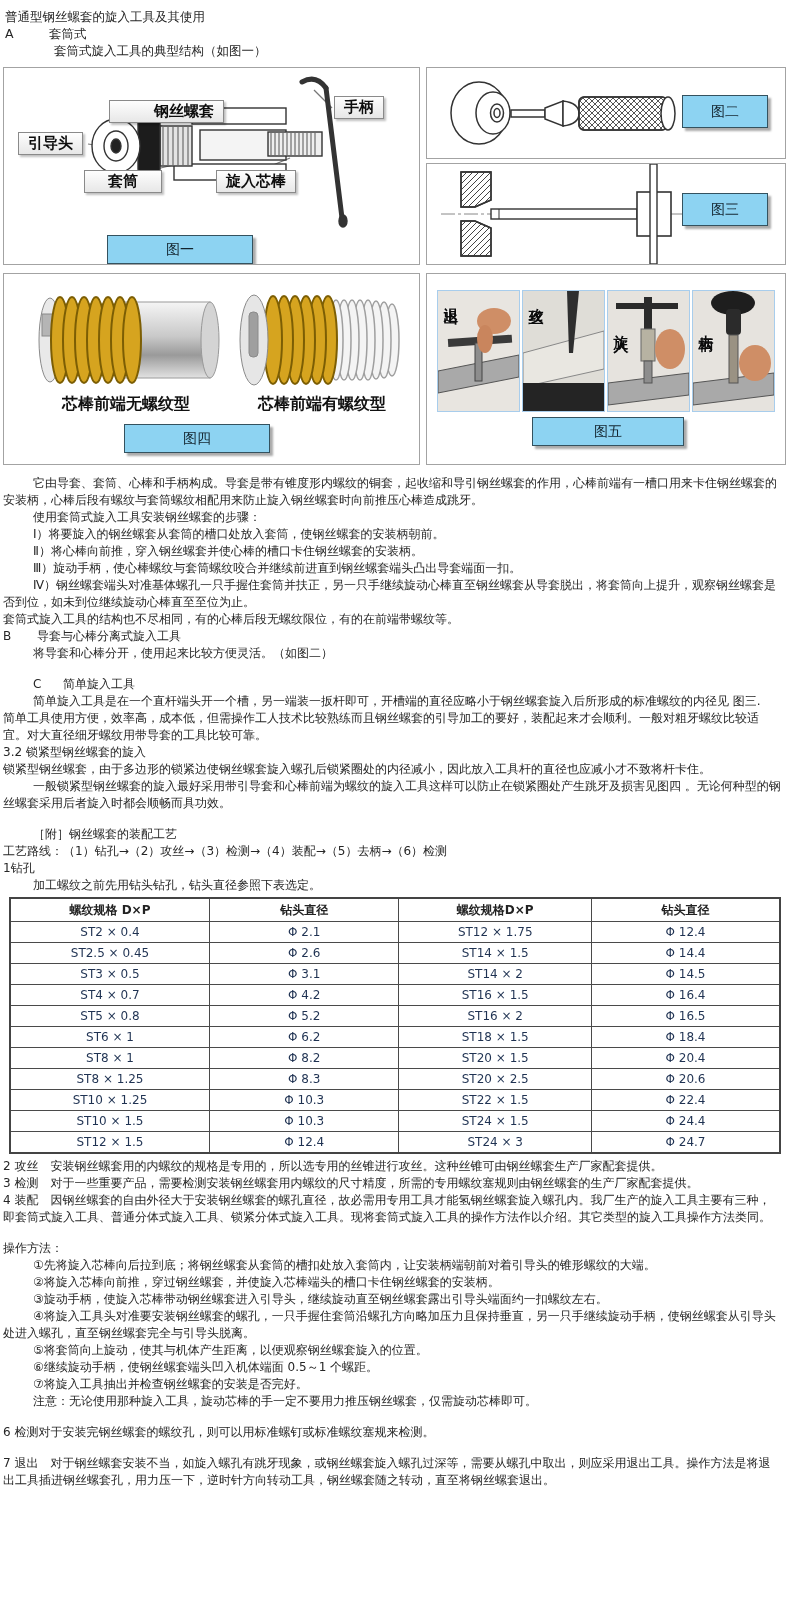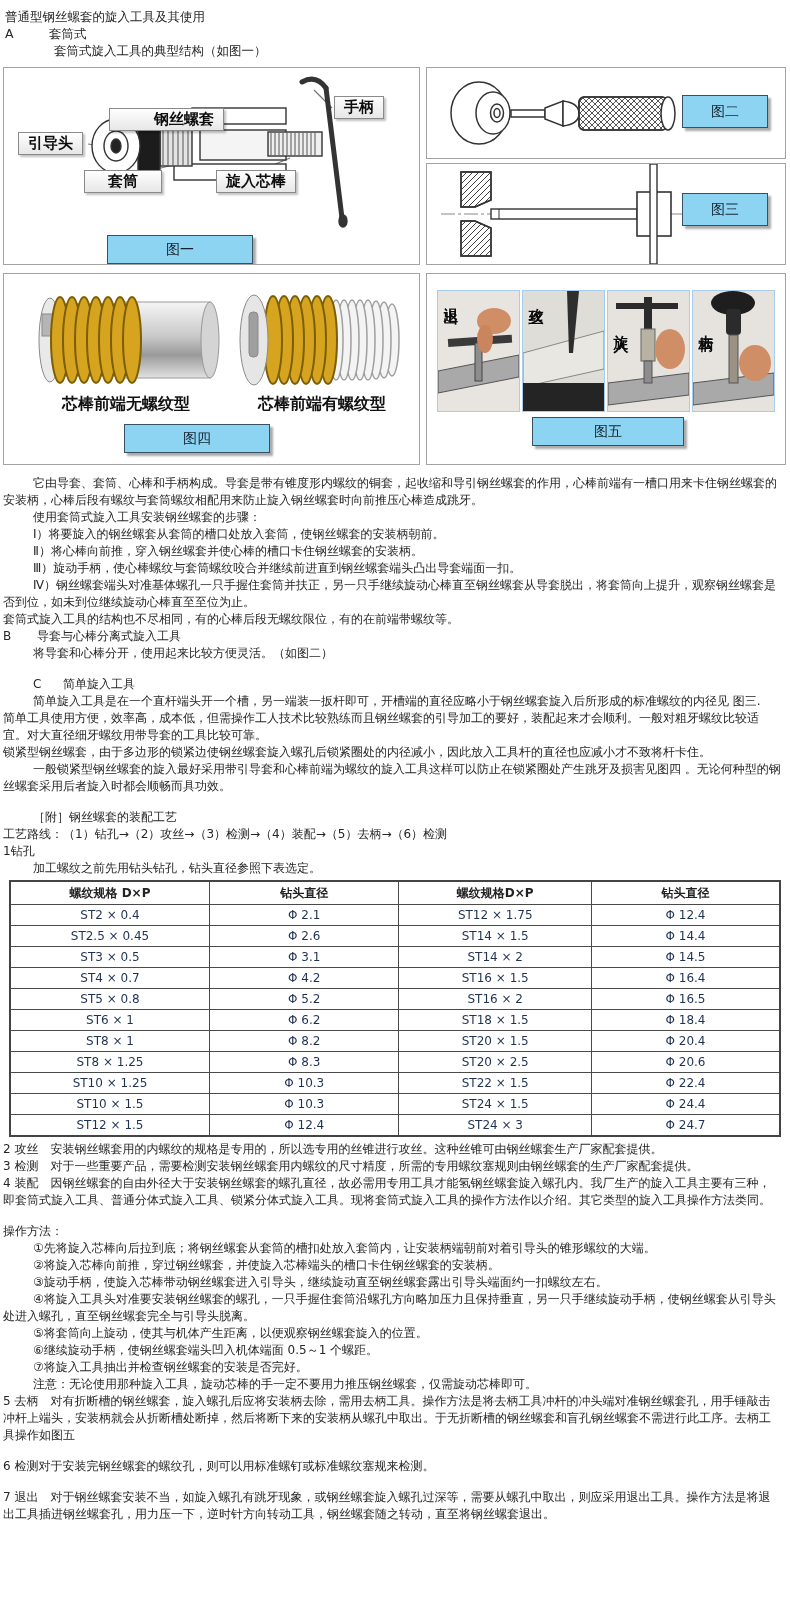--- a/index.html
+++ b/index.html
@@ -99,21 +99,21 @@
             <line x1="174" y1="59" x2="174" y2="97"></line>
           <line x1="179" y1="59" x2="179" y2="97"></line>
             <line x1="184" y1="59" x2="184" y2="97"></line>
         </g>
         <rect x="134" y="52" width="22" height="52" rx="3" fill="#1c1c1c"></rect>
         <ellipse cx="112" cy="78" rx="24" ry="27"></ellipse>
         <ellipse cx="112" cy="78" rx="12" ry="15"></ellipse>
         <ellipse cx="112" cy="78" rx="5" ry="7" fill="#222"></ellipse>
       </g>
     </svg>
-    <div class="callout" style="left:105px;top:40px;padding-left:44px;">钢丝螺套</div>
+    <div class="callout" style="left:105px;top:32px;padding-left:44px;">钢丝螺套</div>
     <div class="callout" style="left:330px;top:28px;">手柄</div>
     <div class="callout" style="left:14px;top:64px;">引导头</div>
     <div class="callout" style="left:80px;top:102px;width:58px;text-align:center;">套筒</div>
     <div class="callout" style="left:212px;top:102px;">旋入芯棒</div>
     <div class="fig-btn" style="left:103px;top:150px;width:144px;height:27px;margin-top:17px;">图一</div>
   </div>
 
   <div class="fig-box" id="fig2">
     <svg width="358" height="90" viewBox="0 0 358 90">
       <defs>
@@ -269,20 +269,21 @@
     <p class="para indent">Ⅱ）将心棒向前推，穿入钢丝螺套并使心棒的槽口卡住钢丝螺套的安装柄。</p>
     <p class="para indent">Ⅲ）旋动手柄，使心棒螺纹与套筒螺纹咬合并继续前进直到钢丝螺套端头凸出导套端面一扣。</p>
     <p class="para indent">Ⅳ）钢丝螺套端头对准基体螺孔一只手握住套筒并扶正，另一只手继续旋动心棒直至钢丝螺套从导套脱出，将套筒向上提升，观察钢丝螺套是否到位，如未到位继续旋动心棒直至至位为止。</p>
     <p class="para">套筒式旋入工具的结构也不尽相同，有的心棒后段无螺纹限位，有的在前端带螺纹等。</p>
     <p class="para"><span class="letter">B</span><span>导套与心棒分离式旋入工具</span></p>
     <p class="para indent">将导套和心棒分开，使用起来比较方便灵活。（如图二）</p>
     <p class="para blank"></p>
     <p class="para indent-c"><span class="letter">C</span><span>简单旋入工具</span></p>
     <p class="para indent">简单旋入工具是在一个直杆端头开一个槽，另一端装一扳杆即可，开槽端的直径应略小于钢丝螺套旋入后所形成的标准螺纹的内径见 图三.</p>
     <p class="para">简单工具使用方便，效率高，成本低，但需操作工人技术比较熟练而且钢丝螺套的引导加工的要好，装配起来才会顺利。一般对粗牙螺纹比较适宜。对大直径细牙螺纹用带导套的工具比较可靠。</p>
+    <p class="para">3.2 锁紧型钢丝螺套的旋入</p>
     <p class="para">锁紧型钢丝螺套，由于多边形的锁紧边使钢丝螺套旋入螺孔后锁紧圈处的内径减小，因此放入工具杆的直径也应减小才不致将杆卡住。</p>
     <p class="para indent">一般锁紧型钢丝螺套的旋入最好采用带引导套和心棒前端为螺纹的旋入工具这样可以防止在锁紧圈处产生跳牙及损害见图四 。无论何种型的钢丝螺套采用后者旋入时都会顺畅而具功效。</p>
     <p class="para blank"></p>
     <p class="para indent">［附］钢丝螺套的装配工艺</p>
     <p class="para">工艺路线：（1）钻孔→（2）攻丝→（3）检测→（4）装配→（5）去柄→（6）检测</p>
     <p class="para">1钻孔</p>
     <p class="para indent">加工螺纹之前先用钻头钻孔，钻头直径参照下表选定。</p>
   </div>
 
 <table class="drill">
@@ -377,18 +378,17 @@
     <p class="para blank"></p>
     <p class="para">操作方法：</p>
     <p class="para indent">①先将旋入芯棒向后拉到底；将钢丝螺套从套筒的槽扣处放入套筒内，让安装柄端朝前对着引导头的锥形螺纹的大端。</p>
     <p class="para indent">②将旋入芯棒向前推，穿过钢丝螺套，并使旋入芯棒端头的槽口卡住钢丝螺套的安装柄。</p>
     <p class="para indent">③旋动手柄，使旋入芯棒带动钢丝螺套进入引导头，继续旋动直至钢丝螺套露出引导头端面约一扣螺纹左右。</p>
     <p class="para indent">④将旋入工具头对准要安装钢丝螺套的螺孔，一只手握住套筒沿螺孔方向略加压力且保持垂直，另一只手继续旋动手柄，使钢丝螺套从引导头处进入螺孔，直至钢丝螺套完全与引导头脱离。</p>
     <p class="para indent">⑤将套筒向上旋动，使其与机体产生距离，以便观察钢丝螺套旋入的位置。</p>
     <p class="para indent">⑥继续旋动手柄，使钢丝螺套端头凹入机体端面 0.5～1 个螺距。</p>
     <p class="para indent">⑦将旋入工具抽出并检查钢丝螺套的安装是否完好。</p>
     <p class="para indent">注意：无论使用那种旋入工具，旋动芯棒的手一定不要用力推压钢丝螺套，仅需旋动芯棒即可。</p>
-    <p class="para">5 去柄　对有折断槽的钢丝螺套，旋入螺孔后应将安装柄去除，需用去柄工具。操作方法是将去柄工具冲杆的冲头端对准钢丝螺套孔，用手锤敲击冲杆上端头，安装柄就会从折断槽处断掉，然后将断下来的安装柄从螺孔中取出。于无折断槽的钢丝螺套和盲孔钢丝螺套不需进行此工序。去柄工具操作如图五</p>
     <p class="para blank"></p>
     <p class="para">6 检测对于安装完钢丝螺套的螺纹孔，则可以用标准螺钉或标准螺纹塞规来检测。</p>
     <p class="para blank"></p>
     <p class="para">7 退出　对于钢丝螺套安装不当，如旋入螺孔有跳牙现象，或钢丝螺套旋入螺孔过深等，需要从螺孔中取出，则应采用退出工具。操作方法是将退出工具插进钢丝螺套孔，用力压一下，逆时针方向转动工具，钢丝螺套随之转动，直至将钢丝螺套退出。</p>
   </div>
 
 </body></html>

